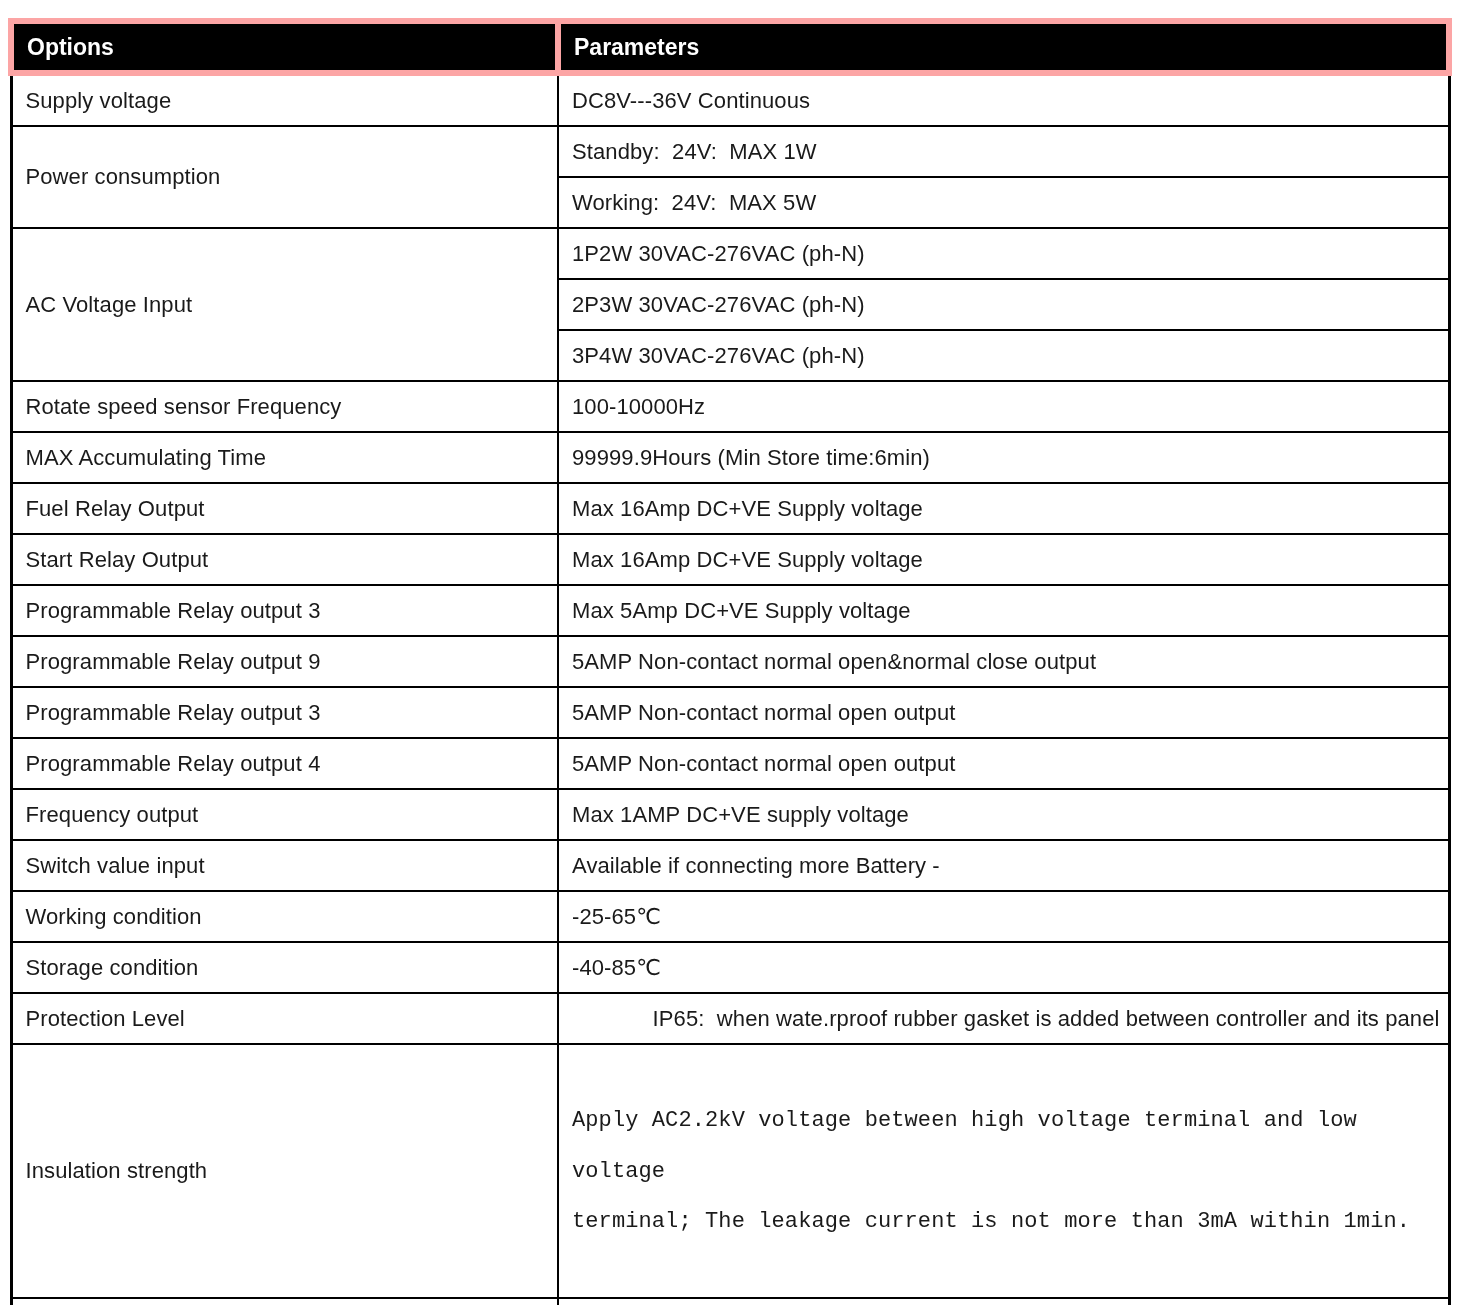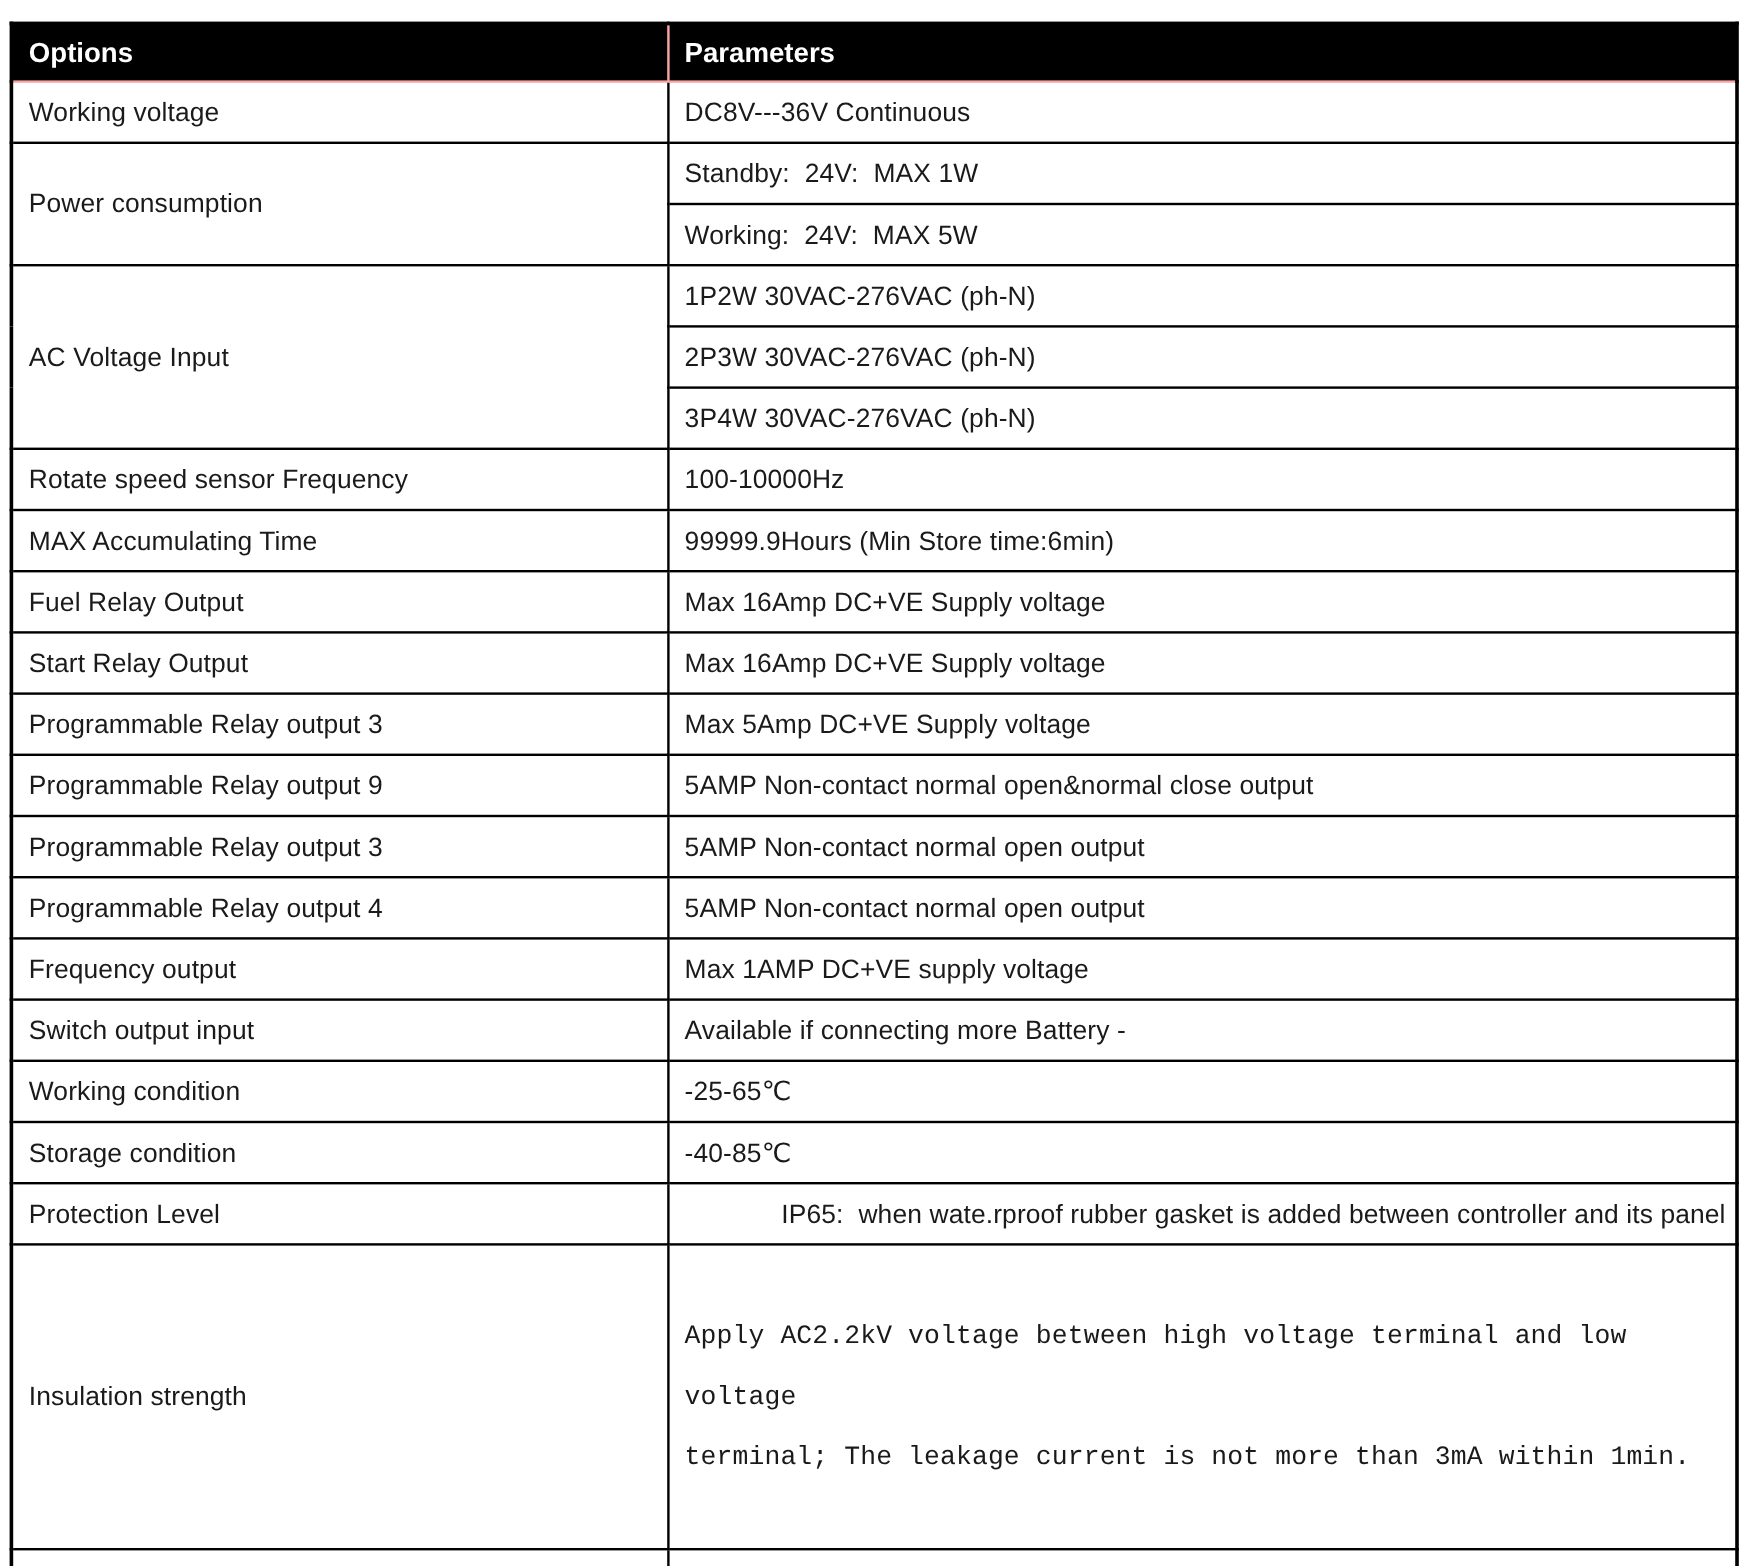--- a/index.html
+++ b/index.html
@@ -23,21 +23,21 @@
     color: #1a1a1a;
   }
   table.spec th {
     background: #000000;
     color: #ffffff;
     font-size: 23px;
     font-weight: 700;
     text-align: left;
     height: 46px;
     padding: 0 8px 0 13px;
-    border: 2px solid #fca5a5;
+    border: 6px solid #fca5a5;
     vertical-align: middle;
     white-space: pre-wrap;
   }
   table.spec td {
     border: 2px solid #000000;
     font-size: 22px;
     font-weight: 400;
     height: 49px;
     padding: 0 8px 0 13px;
     vertical-align: middle;
@@ -70,21 +70,21 @@
       <col style="width:891px">
     </colgroup>
     <thead>
       <tr>
         <th>Options</th>
         <th>Parameters</th>
       </tr>
     </thead>
     <tbody>
       <tr>
-        <td>Working voltage</td>
+        <td>Supply voltage</td>
         <td>DC8V---36V Continuous</td>
       </tr>
       <tr>
         <td rowspan="2">Power consumption</td>
         <td>Standby:  24V:  MAX 1W</td>
       </tr>
       <tr>
         <td>Working:  24V:  MAX 5W</td>
       </tr>
       <tr>
@@ -127,21 +127,21 @@
       </tr>
       <tr>
         <td>Programmable Relay output 4</td>
         <td>5AMP Non-contact normal open output</td>
       </tr>
       <tr>
         <td>Frequency output</td>
         <td>Max 1AMP DC+VE supply voltage</td>
       </tr>
       <tr>
-        <td>Switch output input</td>
+        <td>Switch value input</td>
         <td>Available if connecting more Battery -</td>
       </tr>
       <tr>
         <td>Working condition</td>
         <td>-25-65℃</td>
       </tr>
       <tr>
         <td>Storage condition</td>
         <td>-40-85℃</td>
       </tr>

